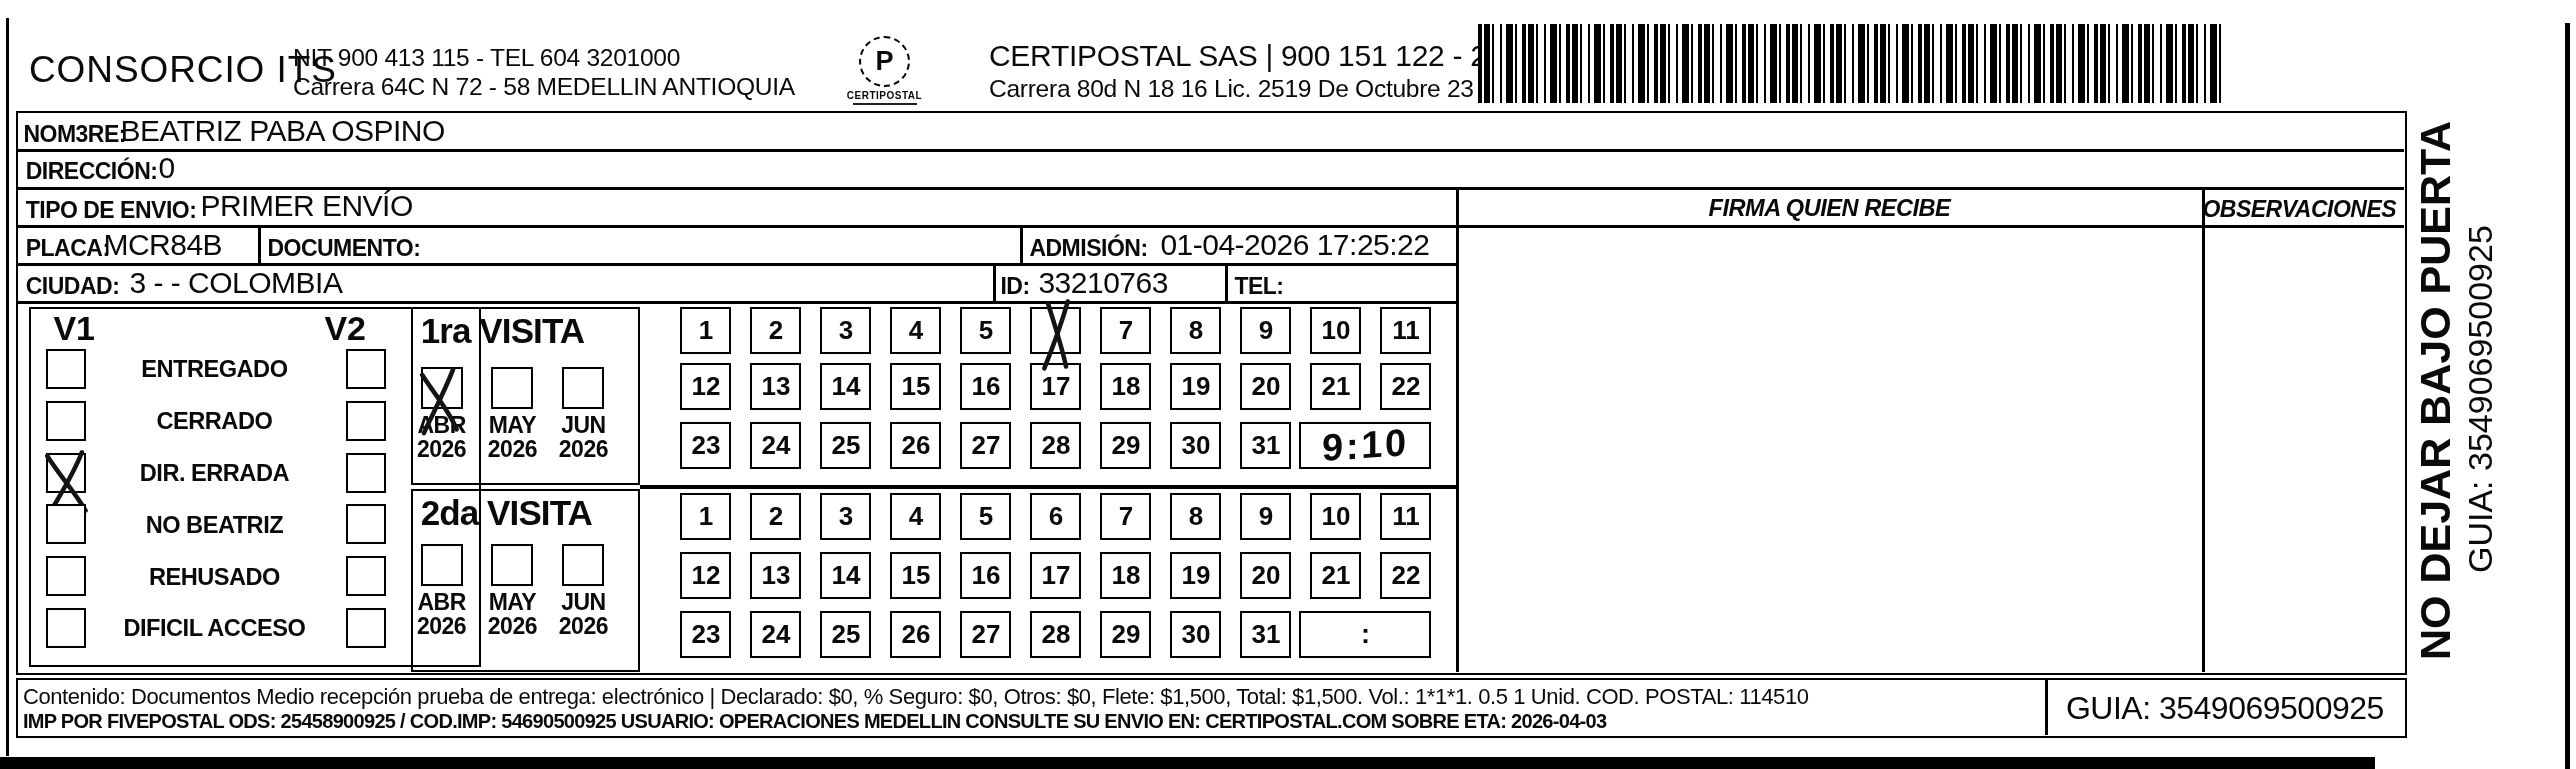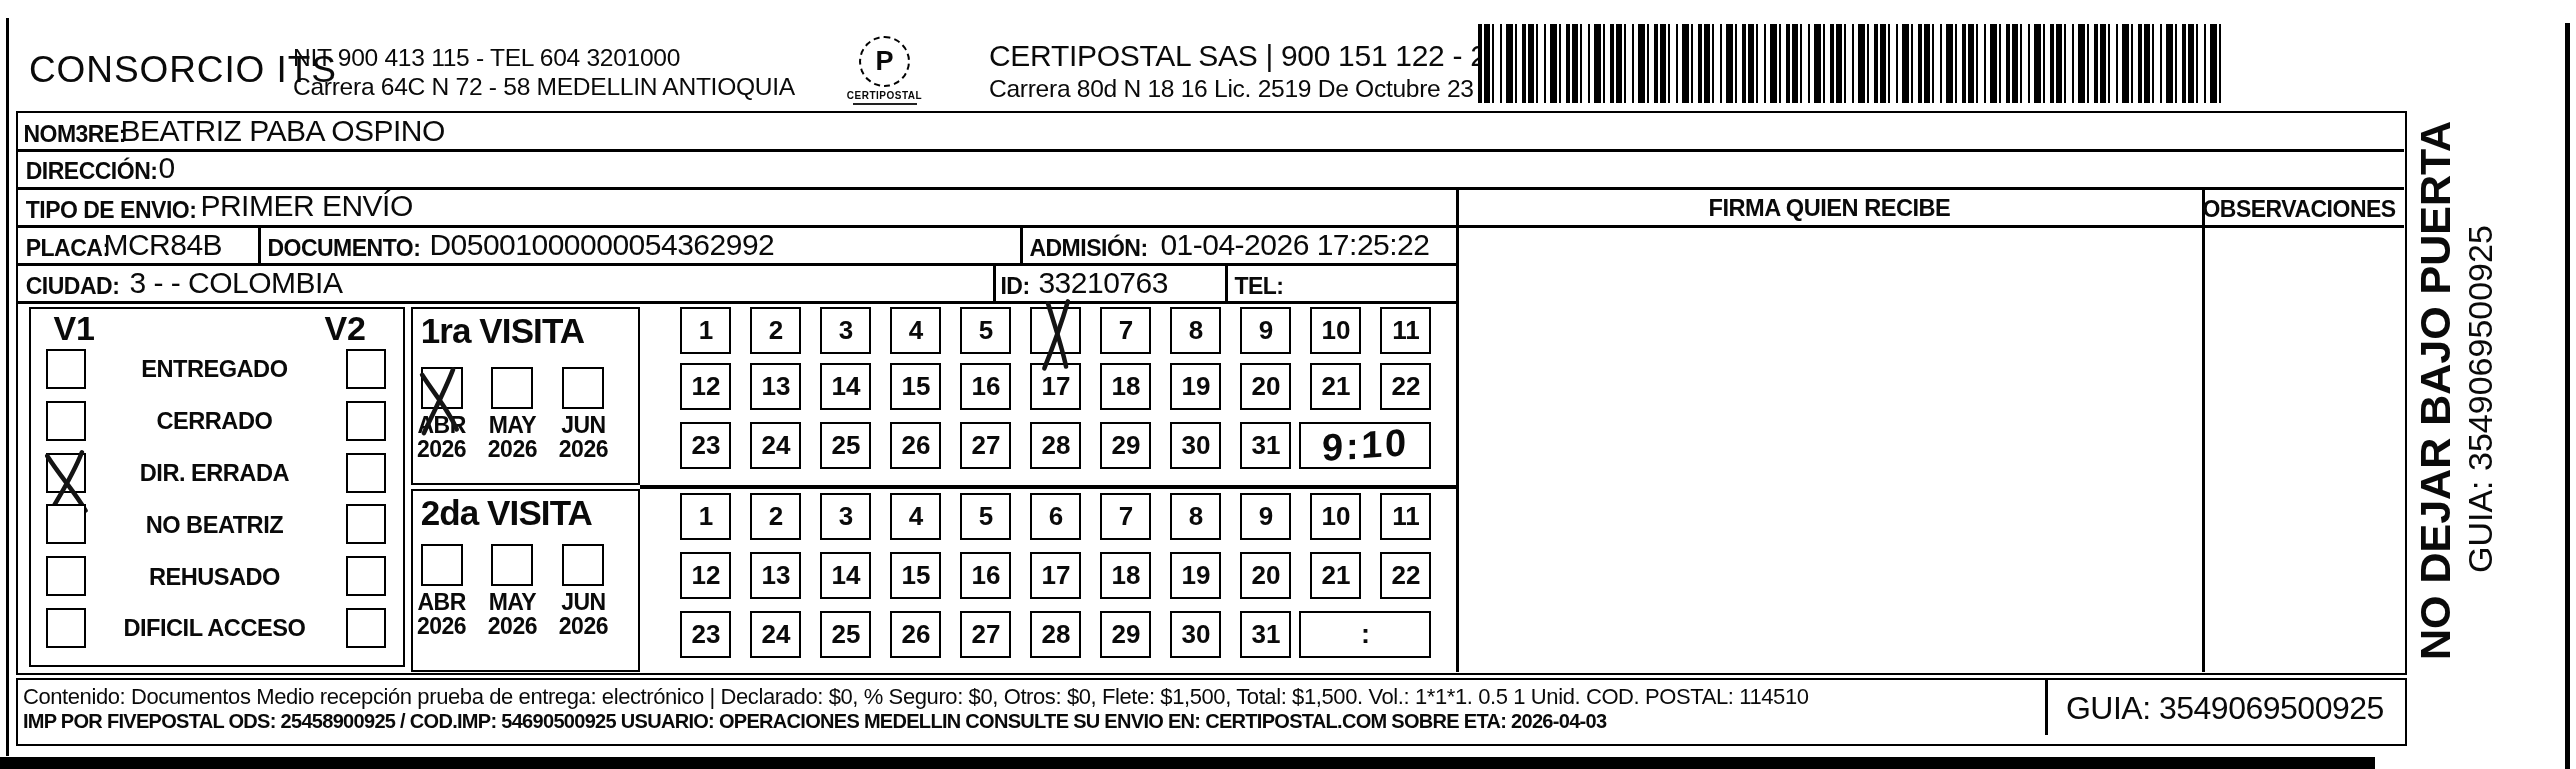--- a/index.html
+++ b/index.html
@@ -8,42 +8,42 @@
   .abs{position:absolute;}
   .hl{position:absolute;background:#000;height:2.7px;}
   .vl{position:absolute;background:#000;width:2.7px;}
   .company{font-size:37px;letter-spacing:0.9px;white-space:nowrap;}
   .hdr-small{font-size:24.6px;line-height:28px;white-space:nowrap;letter-spacing:-0.3px;}
   .hdr-big{font-size:30px;line-height:36px;white-space:nowrap;letter-spacing:-0.3px;}
   .lbl{font-weight:bold;font-size:23px;letter-spacing:-0.5px;white-space:nowrap;}
   .val{font-size:30px;letter-spacing:-0.5px;white-space:nowrap;}
   .main-table{position:absolute;left:16.4px;top:111px;width:2391px;height:564px;
               border:2.7px solid #000;box-sizing:border-box;}
-  .footer-box{position:absolute;left:16.4px;top:678px;width:2391px;height:68px;
+  .footer-box{position:absolute;left:16.4px;top:678px;width:2391px;height:60px;
               border:2.7px solid #000;box-sizing:border-box;}
   .foot1{position:absolute;left:4.5px;top:3.6px;font-size:22px;letter-spacing:-0.4px;white-space:nowrap;}
   .foot2{position:absolute;left:4.5px;top:30px;font-size:20px;font-weight:bold;letter-spacing:-0.7px;white-space:nowrap;}
   .foot-guia{position:absolute;left:2027px;top:10px;width:359px;text-align:center;font-size:32px;letter-spacing:-0.5px;white-space:nowrap;}
-  .panel{position:absolute;left:11px;top:194px;width:376px;height:360px;border:2.7px solid #000;box-sizing:border-box;}
+  .panel{position:absolute;left:11px;top:194px;width:452px;height:360px;border:2.7px solid #000;box-sizing:border-box;}
   .vhead{position:absolute;top:0px;font-weight:bold;font-size:34px;}
   .cb{position:absolute;width:40px;height:40px;border:2.7px solid #000;box-sizing:border-box;background:#fff;}
   .opt-label{position:absolute;left:60px;width:246px;text-align:center;font-weight:bold;font-size:23.6px;letter-spacing:-0.5px;white-space:nowrap;}
   .visit-box{position:absolute;left:393px;width:229px;border:2.7px solid #000;box-sizing:border-box;}
   .visit-title{position:absolute;left:7.3px;top:1.8px;font-weight:bold;font-size:35px;letter-spacing:-0.9px;white-space:nowrap;}
   .mcb{position:absolute;width:42px;height:42px;border:2.7px solid #000;box-sizing:border-box;}
   .mlabel{position:absolute;width:60px;text-align:center;font-weight:bold;font-size:23px;line-height:23.6px;letter-spacing:-0.5px;}
   .grid{position:absolute;left:622px;width:817px;}
   .grid-row{position:absolute;left:40px;display:flex;gap:19px;}
   .daybox{width:51px;height:47px;border:2.7px solid #000;box-sizing:border-box;display:flex;
           align-items:center;justify-content:center;font-weight:bold;font-size:26px;flex:0 0 auto;}
   .timebox{position:absolute;left:659px;width:132px;height:47px;border:2.7px solid #000;box-sizing:border-box;
            display:flex;align-items:center;justify-content:center;}
   .hand{font-weight:bold;font-size:38px;letter-spacing:2.7px;transform:rotate(-4deg) skewX(-4deg);display:inline-block;}
   .colon{font-weight:bold;font-size:27px;}
-  .col-head{position:absolute;font-weight:bold;font-size:23.6px;letter-spacing:-0.5px;text-align:center;white-space:nowrap;}
+  .col-head{position:absolute;font-weight:bold;font-size:23.6px;letter-spacing:-0.5px;text-align:center;white-space:nowrap;font-style:italic;}
   .rot{position:absolute;transform:rotate(-90deg);transform-origin:0 0;white-space:nowrap;}
   .warn-rot{font-weight:bold;font-size:43px;letter-spacing:0px;}
   .guia-rot{font-size:34px;letter-spacing:0px;}
   .barcode{position:absolute;left:1478px;top:23.6px;width:744px;height:79px;
     background:repeating-linear-gradient(to right,
       #000 0 3.6px,#fff 3.6px 6.4px,#000 6.4px 11.8px,#fff 11.8px 13.6px,#000 13.6px 16.4px,#fff 16.4px 22px,
       #000 22px 23.6px,#fff 23.6px 28px,#000 28px 35px,#fff 35px 37px,#000 37px 39px,#fff 39px 44px);}
   .logo-circle{position:absolute;left:859px;top:36px;width:47px;height:47px;border:2.7px dashed #000;
                border-radius:50%;display:flex;align-items:center;justify-content:center;
                font-weight:bold;font-size:27px;}
@@ -98,21 +98,20 @@
     <div class="abs val" style="left:140px;top:38px">0</div>
 
     <div class="abs lbl" style="left:7.3px;top:84px">TIPO DE ENVIO:</div>
     <div class="abs val" style="left:182px;top:76px">PRIMER ENVÍO</div>
     <div class="col-head" style="left:1438px;top:82px;width:746px">FIRMA QUIEN RECIBE</div>
     <div class="col-head" style="left:2184px;top:83px;width:162px;font-size:23px">OBSERVACIONES</div>
 
     <div class="abs lbl" style="left:7.3px;top:122px">PLACA:</div>
     <div class="abs val" style="left:85px;top:115px">MCR84B</div>
     <div class="abs lbl" style="left:249px;top:122px">DOCUMENTO:</div>
-    <div class="abs val" style="left:411px;top:115px">D05001000000054362992</div>
     <div class="abs lbl" style="left:1011px;top:122px">ADMISIÓN:</div>
     <div class="abs val" style="left:1142px;top:115px">01-04-2026 17:25:22</div>
 
     <div class="abs lbl" style="left:7.3px;top:160px">CIUDAD:</div>
     <div class="abs val" style="left:111px;top:153px">3 -  - COLOMBIA</div>
     <div class="abs lbl" style="left:982px;top:160px">ID:</div>
     <div class="abs val" style="left:1020px;top:153px">33210763</div>
     <div class="abs lbl" style="left:1216px;top:160px">TEL:</div>
     <div class="abs val" style="left:1275px;top:153px"></div>
 

